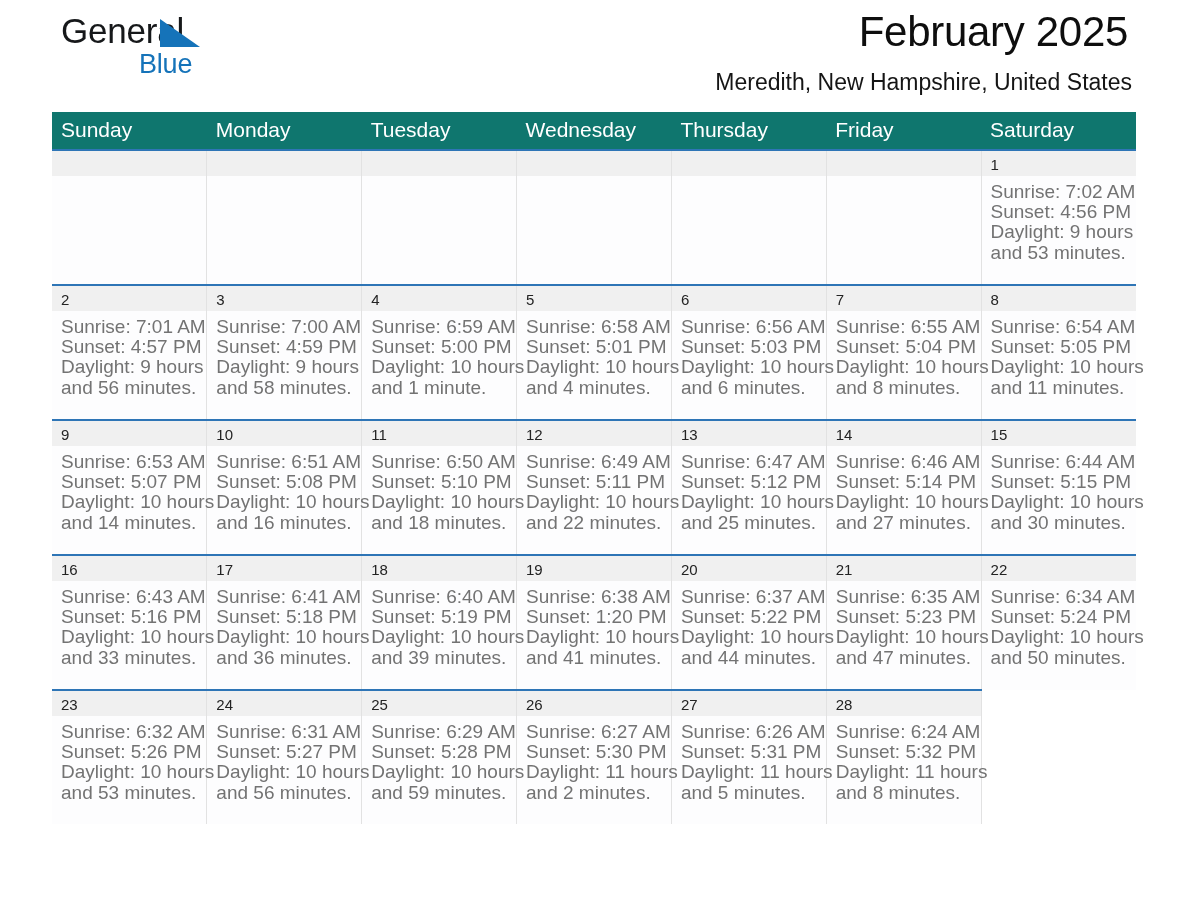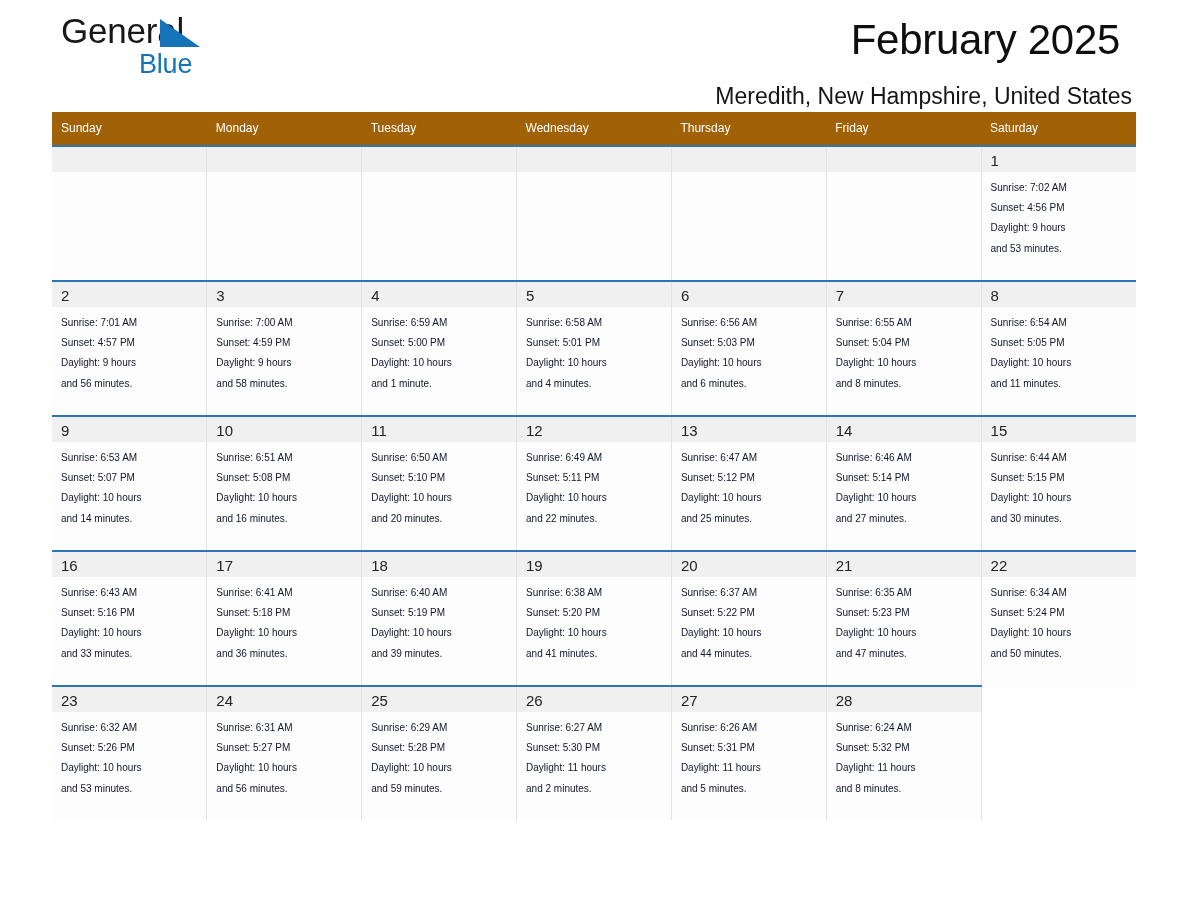--- a/index.html
+++ b/index.html
@@ -67,43 +67,43 @@
     position: absolute;
     right: 4px;
     top: 0;
     text-align: right;
   }
   .month-title {
     font-size: 42px;
     line-height: 56px;
     font-weight: normal;
     color: #0e0e0e;
-    margin: 12px;
+    margin: 4px;
     letter-spacing: -0.3px;
   }
   .location {
     font-size: 23px;
     line-height: 32px;
     color: #151515;
     margin: 6px 0 0 0;
     font-weight: normal;
     text-align: center;
   }
 
   
   .calendar {
     width: 1084px;
     border-collapse: collapse;
     table-layout: fixed;
   }
   .calendar th {
-    background: #a16207;
+    background: #0f766e;
     color: #ffffff;
     font-weight: normal;
-    font-size: 12px;
+    font-size: 21px;
     text-align: left;
     padding: 6px 0 7px 9px;
     border: none;
     height: 20px;
     vertical-align: middle;
   }
   .calendar td {
     vertical-align: top;
     padding: 0;
     border-left: 1px solid #e2e2e2;
@@ -125,23 +125,23 @@
     background: #f0f0f0;
     height: 25px;
     padding: 3px 0 0 9px;
     box-sizing: border-box;
     font-size: 15px;
     line-height: 22px;
     color: #232323;
   }
   .cell-body {
     padding: 6px 7px 0 9px;
-    font-size: 10px;
+    font-size: 19px;
     line-height: 20.2px;
-    color: #0f172a;
+    color: #737373;
   }
   .cell-body div { white-space: nowrap; }
   td.empty .daynum-band { background: #f0f0f0; }
 </style>
 </head>
 <body>
 
 <div class="page">
 
   <div class="top-bar">
@@ -284,21 +284,21 @@
               <div>Daylight: 10 hours</div>
               <div>and 16 minutes.</div>
             </div>
           </td>
           <td>
             <div class="daynum-band">11</div>
             <div class="cell-body">
               <div>Sunrise: 6:50 AM</div>
               <div>Sunset: 5:10 PM</div>
               <div>Daylight: 10 hours</div>
-              <div>and 20 minutes.</div>
+              <div>and 18 minutes.</div>
             </div>
           </td>
           <td>
             <div class="daynum-band">12</div>
             <div class="cell-body">
               <div>Sunrise: 6:49 AM</div>
               <div>Sunset: 5:11 PM</div>
               <div>Daylight: 10 hours</div>
               <div>and 22 minutes.</div>
             </div>
@@ -356,21 +356,21 @@
               <div>Sunrise: 6:40 AM</div>
               <div>Sunset: 5:19 PM</div>
               <div>Daylight: 10 hours</div>
               <div>and 39 minutes.</div>
             </div>
           </td>
           <td>
             <div class="daynum-band">19</div>
             <div class="cell-body">
               <div>Sunrise: 6:38 AM</div>
-              <div>Sunset: 5:20 PM</div>
+              <div>Sunset: 1:20 PM</div>
               <div>Daylight: 10 hours</div>
               <div>and 41 minutes.</div>
             </div>
           </td>
           <td>
             <div class="daynum-band">20</div>
             <div class="cell-body">
               <div>Sunrise: 6:37 AM</div>
               <div>Sunset: 5:22 PM</div>
               <div>Daylight: 10 hours</div>

